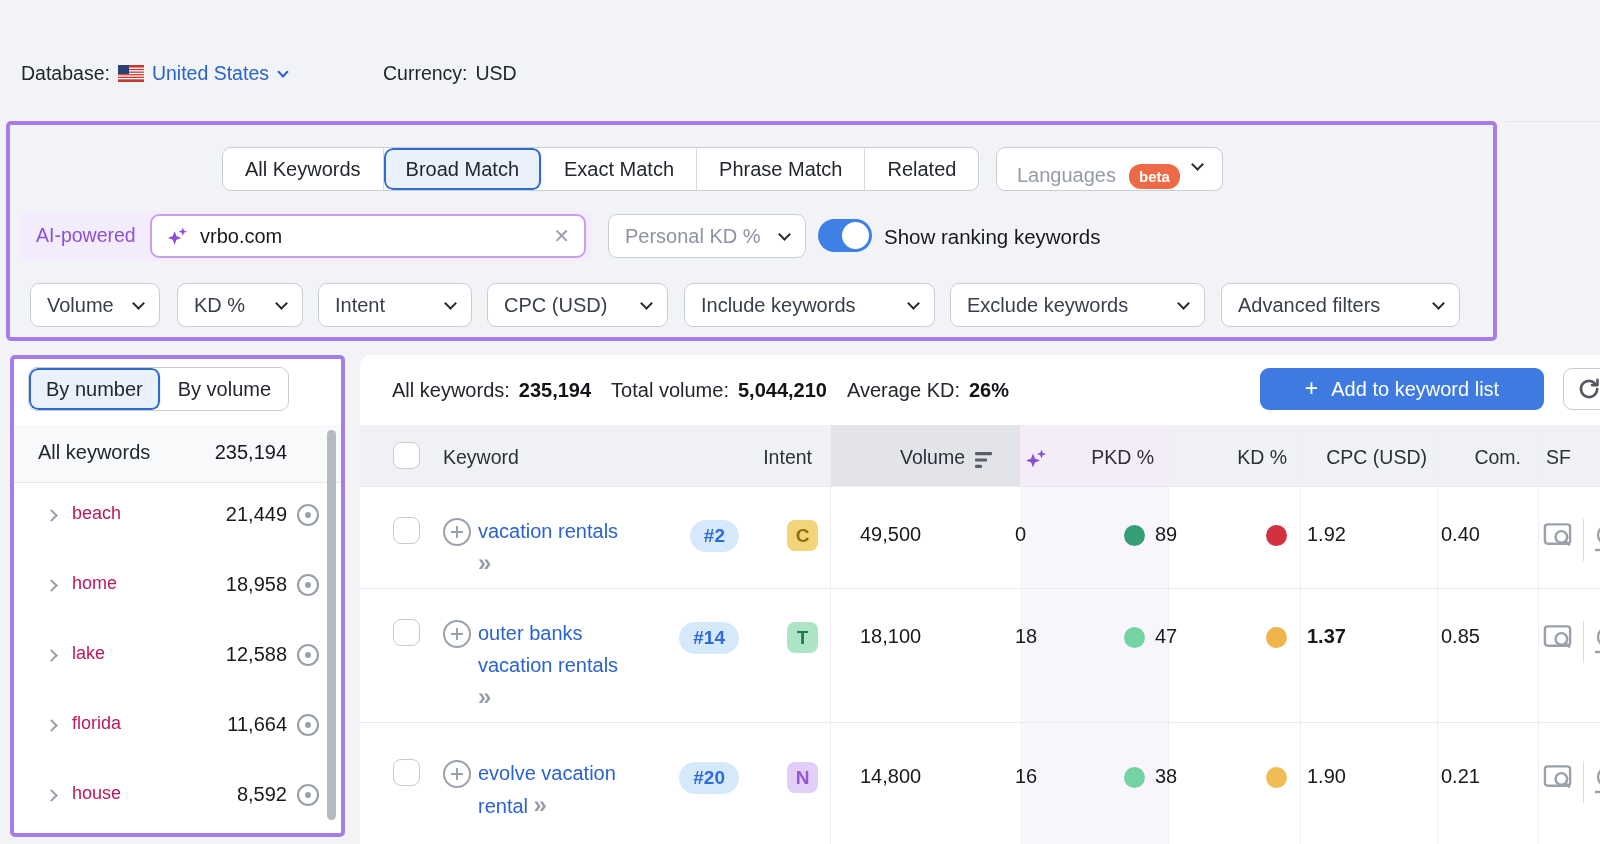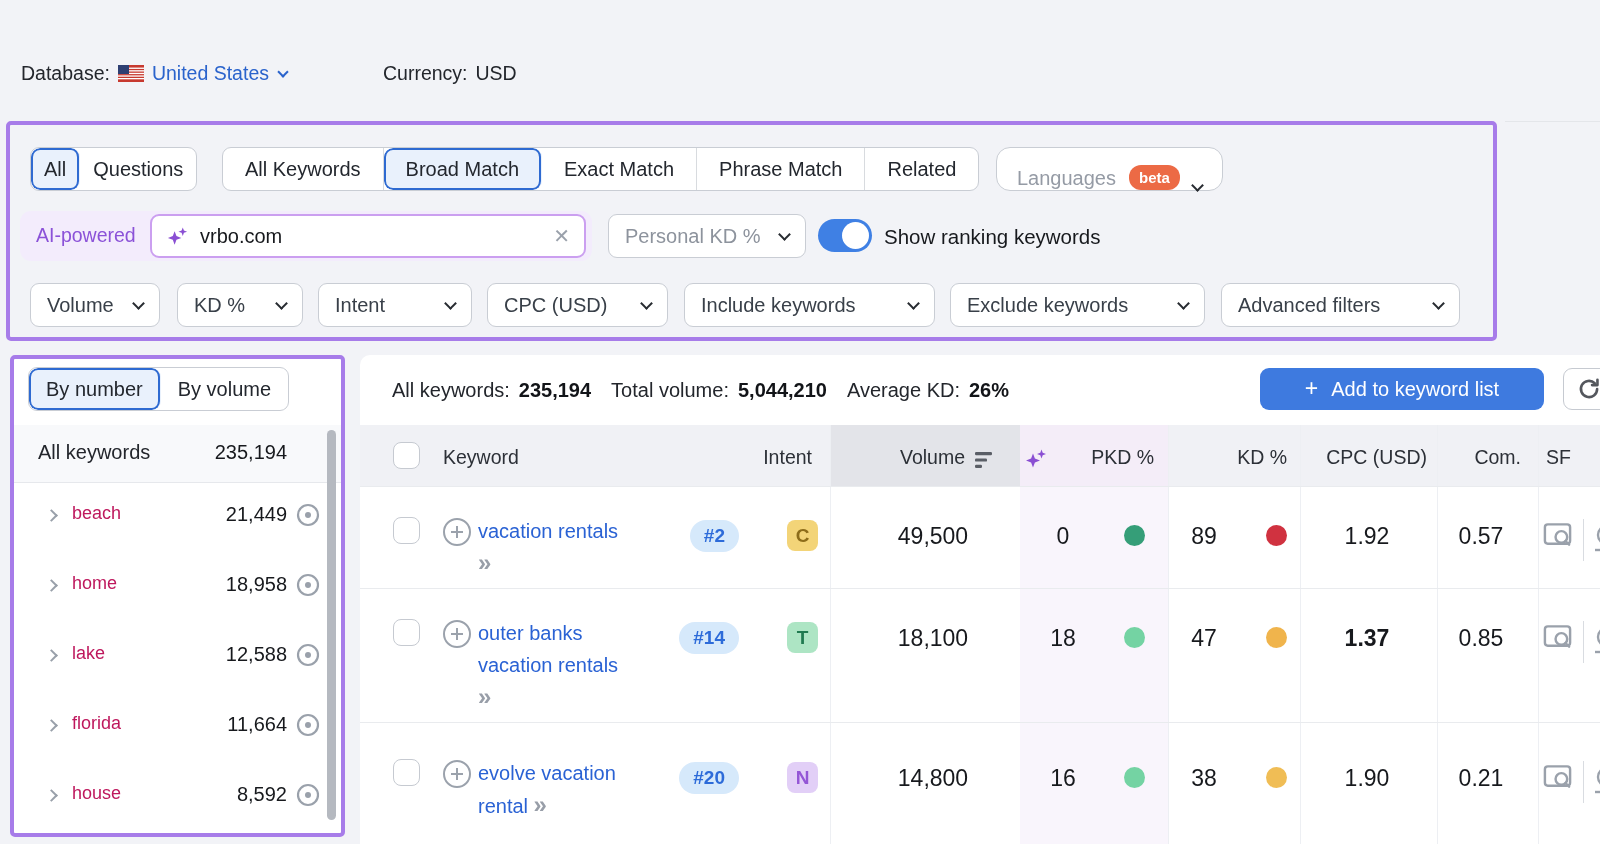--- a/index.html
+++ b/index.html
@@ -21,21 +21,21 @@
 .fbox{position:absolute;left:6px;top:121px;width:1491px;height:220px;border:4px solid var(--purple);border-radius:5px}
 
 
 .seg{position:absolute;display:flex;align-items:stretch;height:44px;background:#fff;border:1px solid #c9cdd4;border-radius:9px}
 .seg .s{display:flex;align-items:center;padding:0 22px;font-size:20px;color:#23272e;border-right:1px solid #d8dbdf;cursor:pointer;white-space:nowrap}
 .seg .s:last-child{border-right:none}
 .seg .s.sel{background:#e9f1fc;box-shadow:inset 0 0 0 2px #2e6ad1;border-radius:9px;border-right-color:transparent}
 #scope-tabs{left:30px;top:147px}
 #scope-tabs .s{padding:0 13px}
 #match-tabs{left:222px;top:147px}
-.langs{position:absolute;left:996px;top:147px;height:44px;display:flex;align-items:flex-end;gap:13px;background:#fff;border:1px solid #c9cdd4;border-radius:14px;padding:0 20px;cursor:pointer}
+.langs{position:absolute;left:996px;top:147px;height:44px;display:flex;align-items:flex-start;gap:13px;background:#fff;border:1px solid #c9cdd4;border-radius:9px;padding:16px 20px;cursor:pointer}
 .langs .lbl{font-size:20px;color:#959ba5}
 .beta{background:var(--beta);color:#fff;font-size:15px;font-weight:bold;padding:4px 10px;border-radius:12px}
 
 
 .aipill{position:absolute;left:20px;top:211px;width:572px;height:50px;background:#f3ecfc;border-radius:11px}
 .ailabel{position:absolute;left:36px;top:224px;font-size:19.5px;color:var(--ai)}
 .kwinput{position:absolute;left:150px;top:214px;width:436px;height:44px;background:#fff;border:2px solid #cb9ff0;border-radius:9px;display:flex;align-items:center;padding:0 14px;gap:11px}
 .kwinput .val{font-size:20px;color:#17191d;flex:1}
 .clear{color:#9aa1ab;font-size:20px;font-weight:bold;cursor:pointer}
 .pkd-dd{position:absolute;left:608px;top:214px;width:198px;height:44px;background:#fff;border:1px solid #c9cdd4;border-radius:9px;display:flex;align-items:center;justify-content:space-between;padding:0 16px;cursor:pointer}
@@ -96,21 +96,21 @@
 
 .trow{position:absolute;left:0;width:1240px;border-top:1px solid #e9ebee}
 .trow .cb{left:33px}
 .pluscirc{position:absolute;left:82px;cursor:pointer}
 .kblock{position:absolute;left:118px;width:152px;font-size:20px;line-height:32px;color:#2a62d4}
 .kblock .kw{cursor:pointer}
 .expand{color:#989ea8;font-size:24px;font-weight:bold;cursor:pointer}
 .rankwrap{position:absolute;left:303px;width:76px;display:flex;justify-content:flex-end}
 .rank{background:#d6e9fb;color:#2d6bd9;font-weight:bold;font-size:19px;padding:5px 14px;border-radius:16px;white-space:nowrap}
 .ibadge{position:absolute;left:427px;width:31px;height:31px;border-radius:8px;display:flex;align-items:center;justify-content:center;font-size:19px;font-weight:bold}
-.num{position:absolute;font-size:23px;color:#17191d;text-align:center}
+.num{position:absolute;font-size:20px;color:#17191d;text-align:left}
 .n-vol{left:500px;width:146px}
 .n-pkd{left:655px;width:96px}
 .dot{position:absolute;width:21px;height:21px;border-radius:50%}
 .d-pkd{left:764px}
 .n-kd{left:795px;width:98px}
 .d-kd{left:906px}
 .n-cpc{left:947px;width:120px}
 .n-com{left:1081px;width:80px}
 .sficon{position:absolute;left:1182px;cursor:pointer}
 .sfdiv{position:absolute;left:1223px;width:1px;height:42px;background:#d9dce1}
@@ -139,24 +139,20 @@
       <span class="chv blue"></span>
     </span>
     <span class="curr">
       <span>Currency:</span>
       <span>USD</span>
     </span>
   </div>
   <div class="topline"></div>
 
   <div class="fbox"></div>
-  <div class="seg" id="scope-tabs">
-      <div class="s sel">All</div>
-      <div class="s">Questions</div>
-    </div>
   <div class="seg" id="match-tabs">
       <div class="s">All Keywords</div>
       <div class="s sel">Broad Match</div>
       <div class="s">Exact Match</div>
       <div class="s">Phrase Match</div>
       <div class="s">Related</div>
     </div>
   <div class="langs">
     <span class="lbl">Languages</span>
     <span class="beta">beta</span>
@@ -310,21 +306,21 @@
           <div class="rankwrap" style="top: 33px;">
             <span class="rank">#2</span>
           </div>
           <div class="ibadge" style="top: 33px; background: rgb(243, 212, 120); color: rgb(141, 108, 26);">C</div>
           <div class="num n-vol" style="top: 36px;">49,500</div>
           <div class="num n-pkd" style="top: 36px;">0</div>
           <div class="dot d-pkd" style="top: 38px; background: rgb(53, 158, 120);"></div>
           <div class="num n-kd" style="top: 36px;">89</div>
           <div class="dot d-kd" style="top: 38px; background: rgb(208, 50, 64);"></div>
           <div class="num n-cpc" style="top: 36px;">1.92</div>
-          <div class="num n-com" style="top: 36px;">0.57</div>
+          <div class="num n-com" style="top: 36px;">0.40</div>
           <span class="sficon" style="top: 34px;"><svg width="31" height="28" viewBox="0 0 32 28">
               <rect x="3" y="3" width="26" height="20" rx="3" fill="none" stroke="#9aa1ab" stroke-width="2.5"></rect>
               <circle cx="20" cy="16" r="6" fill="#fff" stroke="#9aa1ab" stroke-width="2.5"></circle>
               <line x1="24.2" y1="20.2" x2="28" y2="24" stroke="#9aa1ab" stroke-width="2.5" stroke-linecap="round"></line>
             </svg></span>
           <div class="sfdiv" style="top: 32px;"></div>
           <span class="sfpart" style="top: 36px;"><svg width="10" height="30" viewBox="0 0 10 30">
               <circle cx="14" cy="12" r="9" fill="none" stroke="#9aa1ab" stroke-width="2.4"></circle>
               <line x1="2" y1="27" x2="10" y2="27" stroke="#9aa1ab" stroke-width="2.4"></line>
             </svg></span>

